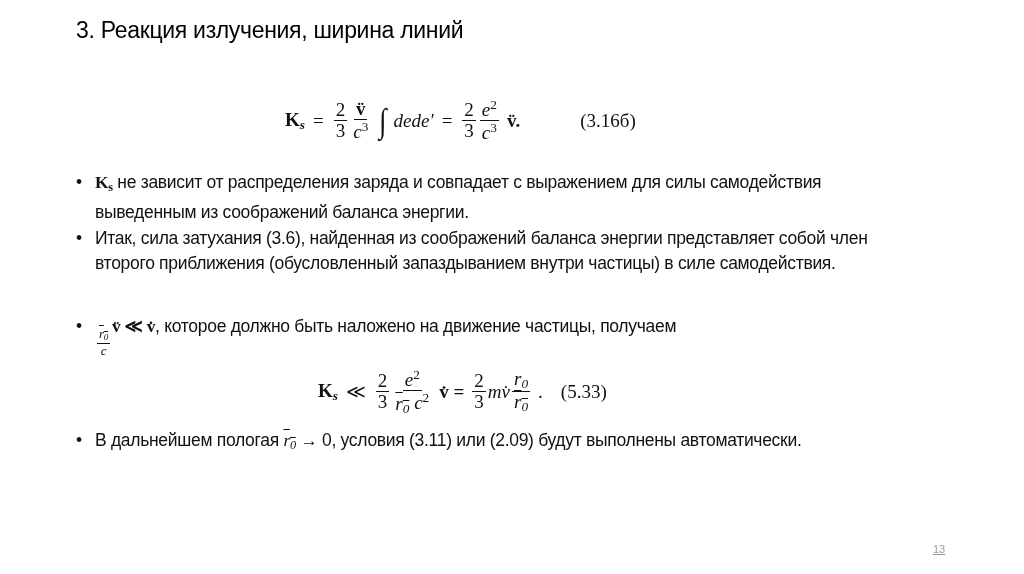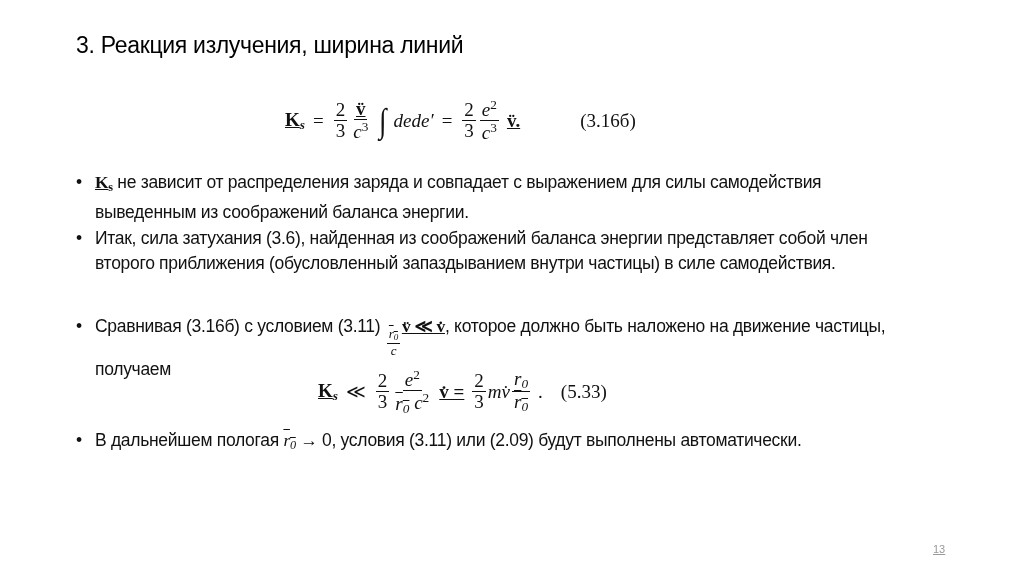--- a/index.html
+++ b/index.html
@@ -1,31 +1,31 @@
 <!DOCTYPE html>
 <html><head>
 <meta charset="utf-8">
 <style>
   html, body { margin: 0; padding: 0; }
   body {
     width: 1024px; height: 574px; background: #ffffff; position: relative; overflow: hidden;
     font-family: "Liberation Sans", sans-serif; color: #111;
   }
   .title {
-    position: absolute; left: 76px; top: 32px;
+    position: absolute; left: 76px; top: 17px;
     font-size: 23px; letter-spacing: -0.3px; color: #000;
   }
   .eq {
     position: absolute; font-family: "Liberation Serif", serif; font-size: 19px; color: #111;
     display: flex; align-items: center; white-space: nowrap;
   }
   .frac { display: inline-flex; flex-direction: column; align-items: center; vertical-align: middle; margin: 0 2px; line-height: 1.05; }
   .frac .num { border-bottom: 1px solid #111; padding: 0 2px; }
   .frac .den { padding: 0 2px; }
-  .bold { font-weight: bold; text-decoration: underline; }
+  .bold { font-weight: bold; }
   .it { font-style: italic; }
   .sub { font-size: 0.7em; vertical-align: -0.25em; }
   .sup { font-size: 0.7em; vertical-align: 0.55em; }
   .integral { font-size: 34px; margin: 0 6px; transform: scaleX(0.8); display: inline-block; line-height: 1; }
   .ovl { text-decoration: overline; }
   .eqnum { margin-left: 60px; }
   .bullet {
     position: absolute; left: 76px; width: 820px; font-size: 17.5px; line-height: 25px;
     letter-spacing: -0.3px; color: #111;
   }
@@ -71,21 +71,21 @@
 </div>
 
 <div class="bullet" style="top:226px;">
   <span class="dot">•</span>
   <div class="text">Итак, сила затухания (3.6), найденная из соображений баланса энергии представляет собой член второго приближения (обусловленный запаздыванием внутри частицы) в силе самодействия.</div>
 </div>
 
 <div class="bullet" style="top:314px;">
   <span class="dot">•</span>
   <div class="text">
-    <span>Сравнивая (3.16б) с условием (3.11) </span><span class="frac inline-math" style="font-size:13px; vertical-align:-6px;">
+    <span class="frac inline-math" style="font-size:13px; vertical-align:-6px;">
         <span class="num it ovl" style="border:none;"><span>r</span><span class="sub">0</span></span>
         <span style="border-top:1px solid #111; width:100%; height:0;"></span>
         <span class="den it">c</span>
       </span><span class="inline-math bold">v̈ ≪ v̇</span><span>, которое должно быть наложено на движение частицы, получаем</span>
   </div>
 </div>
 
 <div class="eq" style="left:318px; top:368px;">
   <span class="bold"><span>K</span><span class="sub it">s</span></span>
   <span style="margin:0 8px">≪</span>

